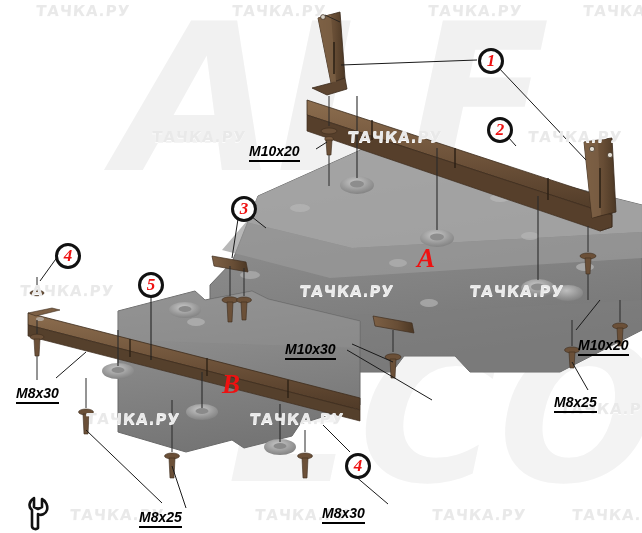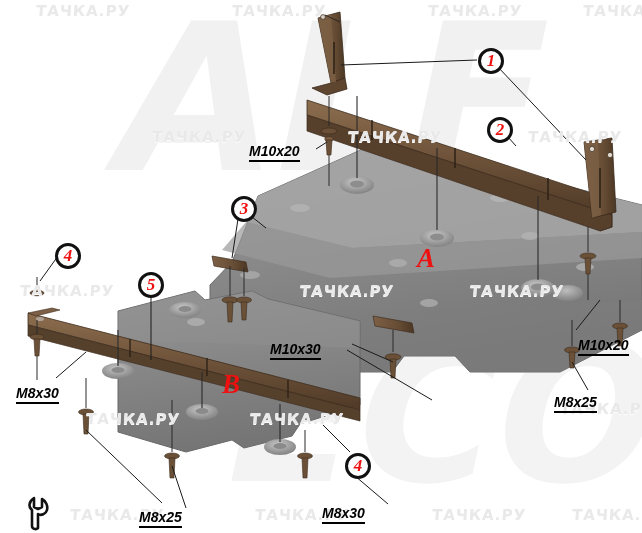--- a/index.html
+++ b/index.html
@@ -357,21 +357,21 @@
       <div class="callout" style="left: 478px; top: 48px;">1</div>
       <div class="callout" style="left: 487px; top: 117px;">2</div>
       <div class="callout" style="left: 231px; top: 196px;">3</div>
       <div class="callout" style="left: 55px; top: 243px;">4</div>
       <div class="callout" style="left: 138px; top: 272px;">5</div>
       <div class="callout" style="left: 345px; top: 453px;">4</div>
     </div>
 
   <div id="label-group">
       <div class="hwlabel" style="left: 249px; top: 143px;">M10x20</div>
-      <div class="hwlabel" style="left: 270px; top: 341px; text-align: center;">M10x30</div>
+      <div class="hwlabel" style="left: 285px; top: 341px; text-align: center;">M10x30</div>
       <div class="hwlabel" style="left: 578px; top: 337px;">M10x20</div>
       <div class="hwlabel" style="left: 554px; top: 394px;">M8x25</div>
       <div class="hwlabel" style="left: 16px; top: 385px;">M8x30</div>
       <div class="hwlabel" style="left: 139px; top: 509px;">M8x25</div>
       <div class="hwlabel" style="left: 322px; top: 505px;">M8x30</div>
     </div>
 
   <div id="letter-group">
       <div class="plate-letter" style="left: 417px; top: 243px;">A</div>
       <div class="plate-letter" style="left: 222px; top: 369px;">B</div>

